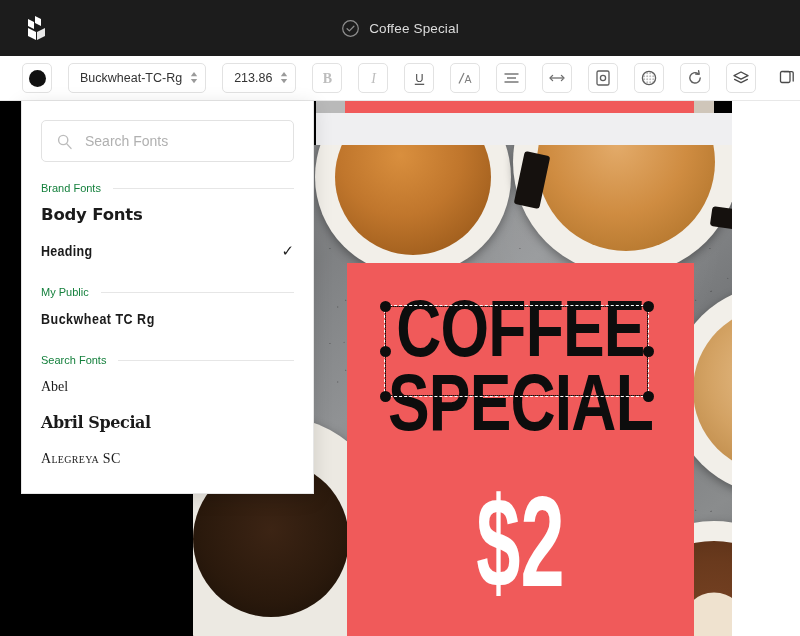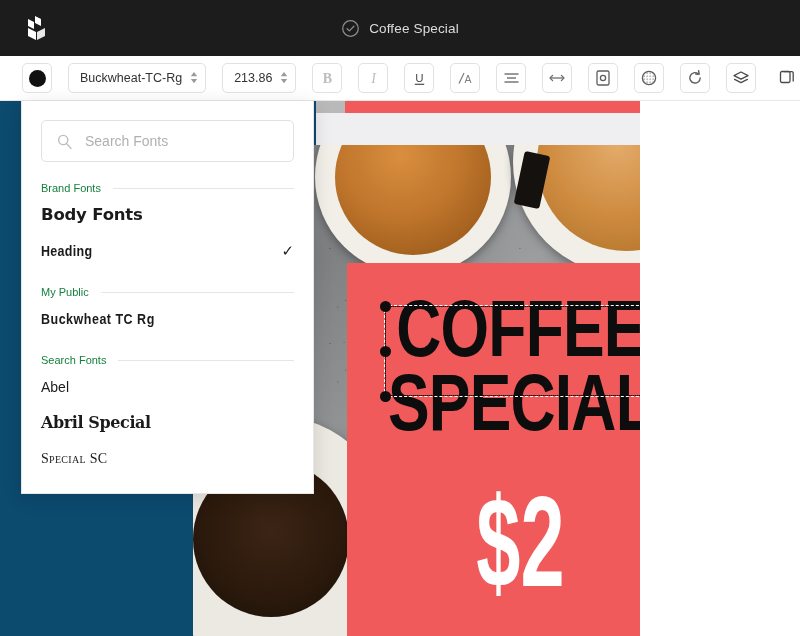--- a/index.html
+++ b/index.html
@@ -66,22 +66,22 @@
   .size-select .val { flex: 1; text-align: center; }
   .spin { display: flex; flex-direction: column; gap: 2px; color: #9a9a9a; }
   .spin svg { display: block; }
   .tb-btn svg { display: block; }
   .tb-btn.dark { color: #4a4a4a; }
   .tb-btn.mid { color: #7d7d7d; }
 
   
   .canvas-wrap {
     position: absolute; top: 101px; left: 0;
-    width: 640px; height: 535px;
-    background: #0c4a6e;
+    width: 732px; height: 535px;
+    background: #000000;
     overflow: hidden;
   }
   
   .strip-red {
     position: absolute; left: 345px; top: 0; width: 349px; height: 12px;
     background: #f05a5a;
   }
   .strip-edge-l { position: absolute; left: 316px; top: 0; width: 29px; height: 12px; background: #b9b9b9; }
   .strip-edge-r { position: absolute; left: 694px; top: 0; width: 20px; height: 12px; background: #cfc6ba; }
   .gap-band { position: absolute; left: 316px; top: 12px; width: 484px; height: 32px; background: #efeff1; }
@@ -229,21 +229,21 @@
   .font-item {
     display: flex; align-items: center; justify-content: space-between;
     padding: 0 19px; height: 31px; margin-top: 5px;
   }
   .font-item .nm { color: #1b1b1b; }
   .font-item .chk { color: #1b1b1b; font-size: 15px; line-height: 1; }
 
   .f-bodycopy { font-size: 16.5px; font-weight: 700; font-family: "DejaVu Sans", sans-serif; letter-spacing: -.2px; }
   .f-heading  { font-size: 12.5px; font-weight: 700; font-family: "Liberation Sans Narrow","Liberation Sans",sans-serif; letter-spacing: .3px; transform: scaleY(1.18); transform-origin: left center; }
   .f-buckwheat{ font-size: 12.5px; font-weight: 700; font-family: "Liberation Sans Narrow","Liberation Sans",sans-serif; letter-spacing: .5px; transform: scaleY(1.15); transform-origin: left center; }
-  .f-abel     { font-size: 14px; font-weight: 400; font-family: Liberation Sans, sans-serif; color: #3a3a3a; }
+  .f-abel     { font-size: 14px; font-weight: 400; font-family: Liberation Serif, serif; color: #3a3a3a; }
   .f-abril    { font-size: 16px; font-weight: 700; font-family: "DejaVu Serif", serif; letter-spacing: -.4px; }
   .f-alegreya { font-size: 14px; font-weight: 400; font-family: "Liberation Serif", serif; font-variant: small-caps; letter-spacing: .3px; color: #2e2e2e; }
 
   .panel-fade {
     position: absolute; left: 0; bottom: 0; width: 293px; height: 14px;
     background: linear-gradient(to bottom, rgba(255,255,255,0), #fff 75%);
   }
 </style>
 </head>
 <body>
@@ -501,21 +501,21 @@
       <span class="t">Search Fonts</span>
       <span class="rule"></span>
     </div>
     <div class="font-item">
       <span class="nm f-abel">Abel</span>
     </div>
     <div class="font-item">
       <span class="nm f-abril">Abril Special</span>
     </div>
     <div class="font-item">
-      <span class="nm f-alegreya">Special SC</span>
+      <span class="nm f-alegreya">Alegreya SC</span>
     </div>
     <div class="font-item">
       
     </div>
 
     <span class="panel-fade"></span>
   </div>
 
 </div>
 

